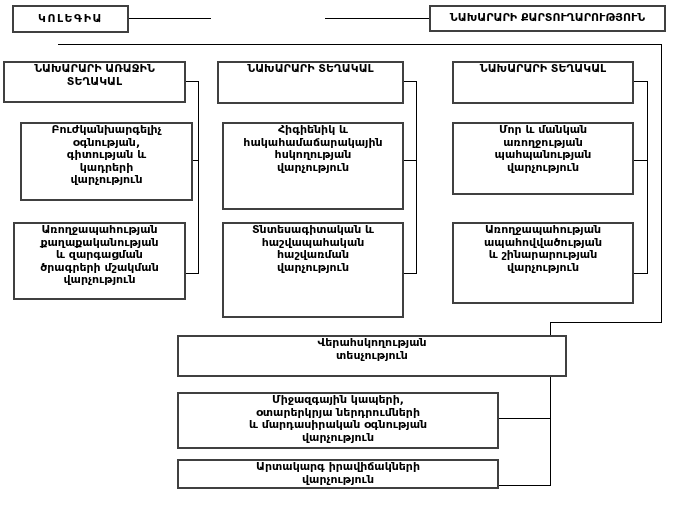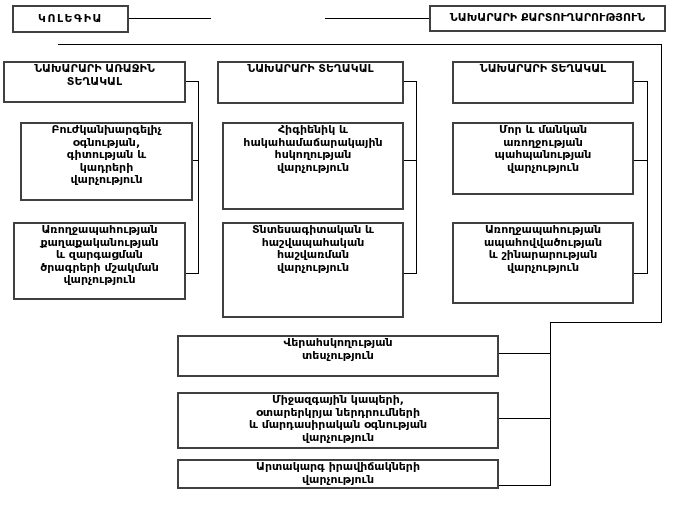--- a/index.html
+++ b/index.html
@@ -88,21 +88,21 @@
 
   <div class="box pt" style="left:452px;top:122px;width:182px;height:73px">Մոր և մանկան
 առողջության
 պահպանության
 վարչություն</div>
   <div class="box pt" style="left:452px;top:222px;width:182px;height:82px">Առողջապահության
 ապահովվածության
 և շինարարության
 վարչություն</div>
 
-  <div class="box pt" style="left:177px;top:335px;width:322px;height:42px">Վերահսկողության
+  <div class="box pt" style="left:177px;top:335px;width:390px;height:42px">Վերահսկողության
 տեսչություն</div>
   <div class="box pt" style="left:177px;top:392px;width:322px;height:57px">Միջազգային կապերի,
 օտարերկրյա ներդրումների
 և մարդասիրական օգնության
 վարչություն</div>
   <div class="box pt" style="left:177px;top:459px;width:322px;height:30px">Արտակարգ իրավիճակների
 վարչություն</div>
 
 </div>
 

